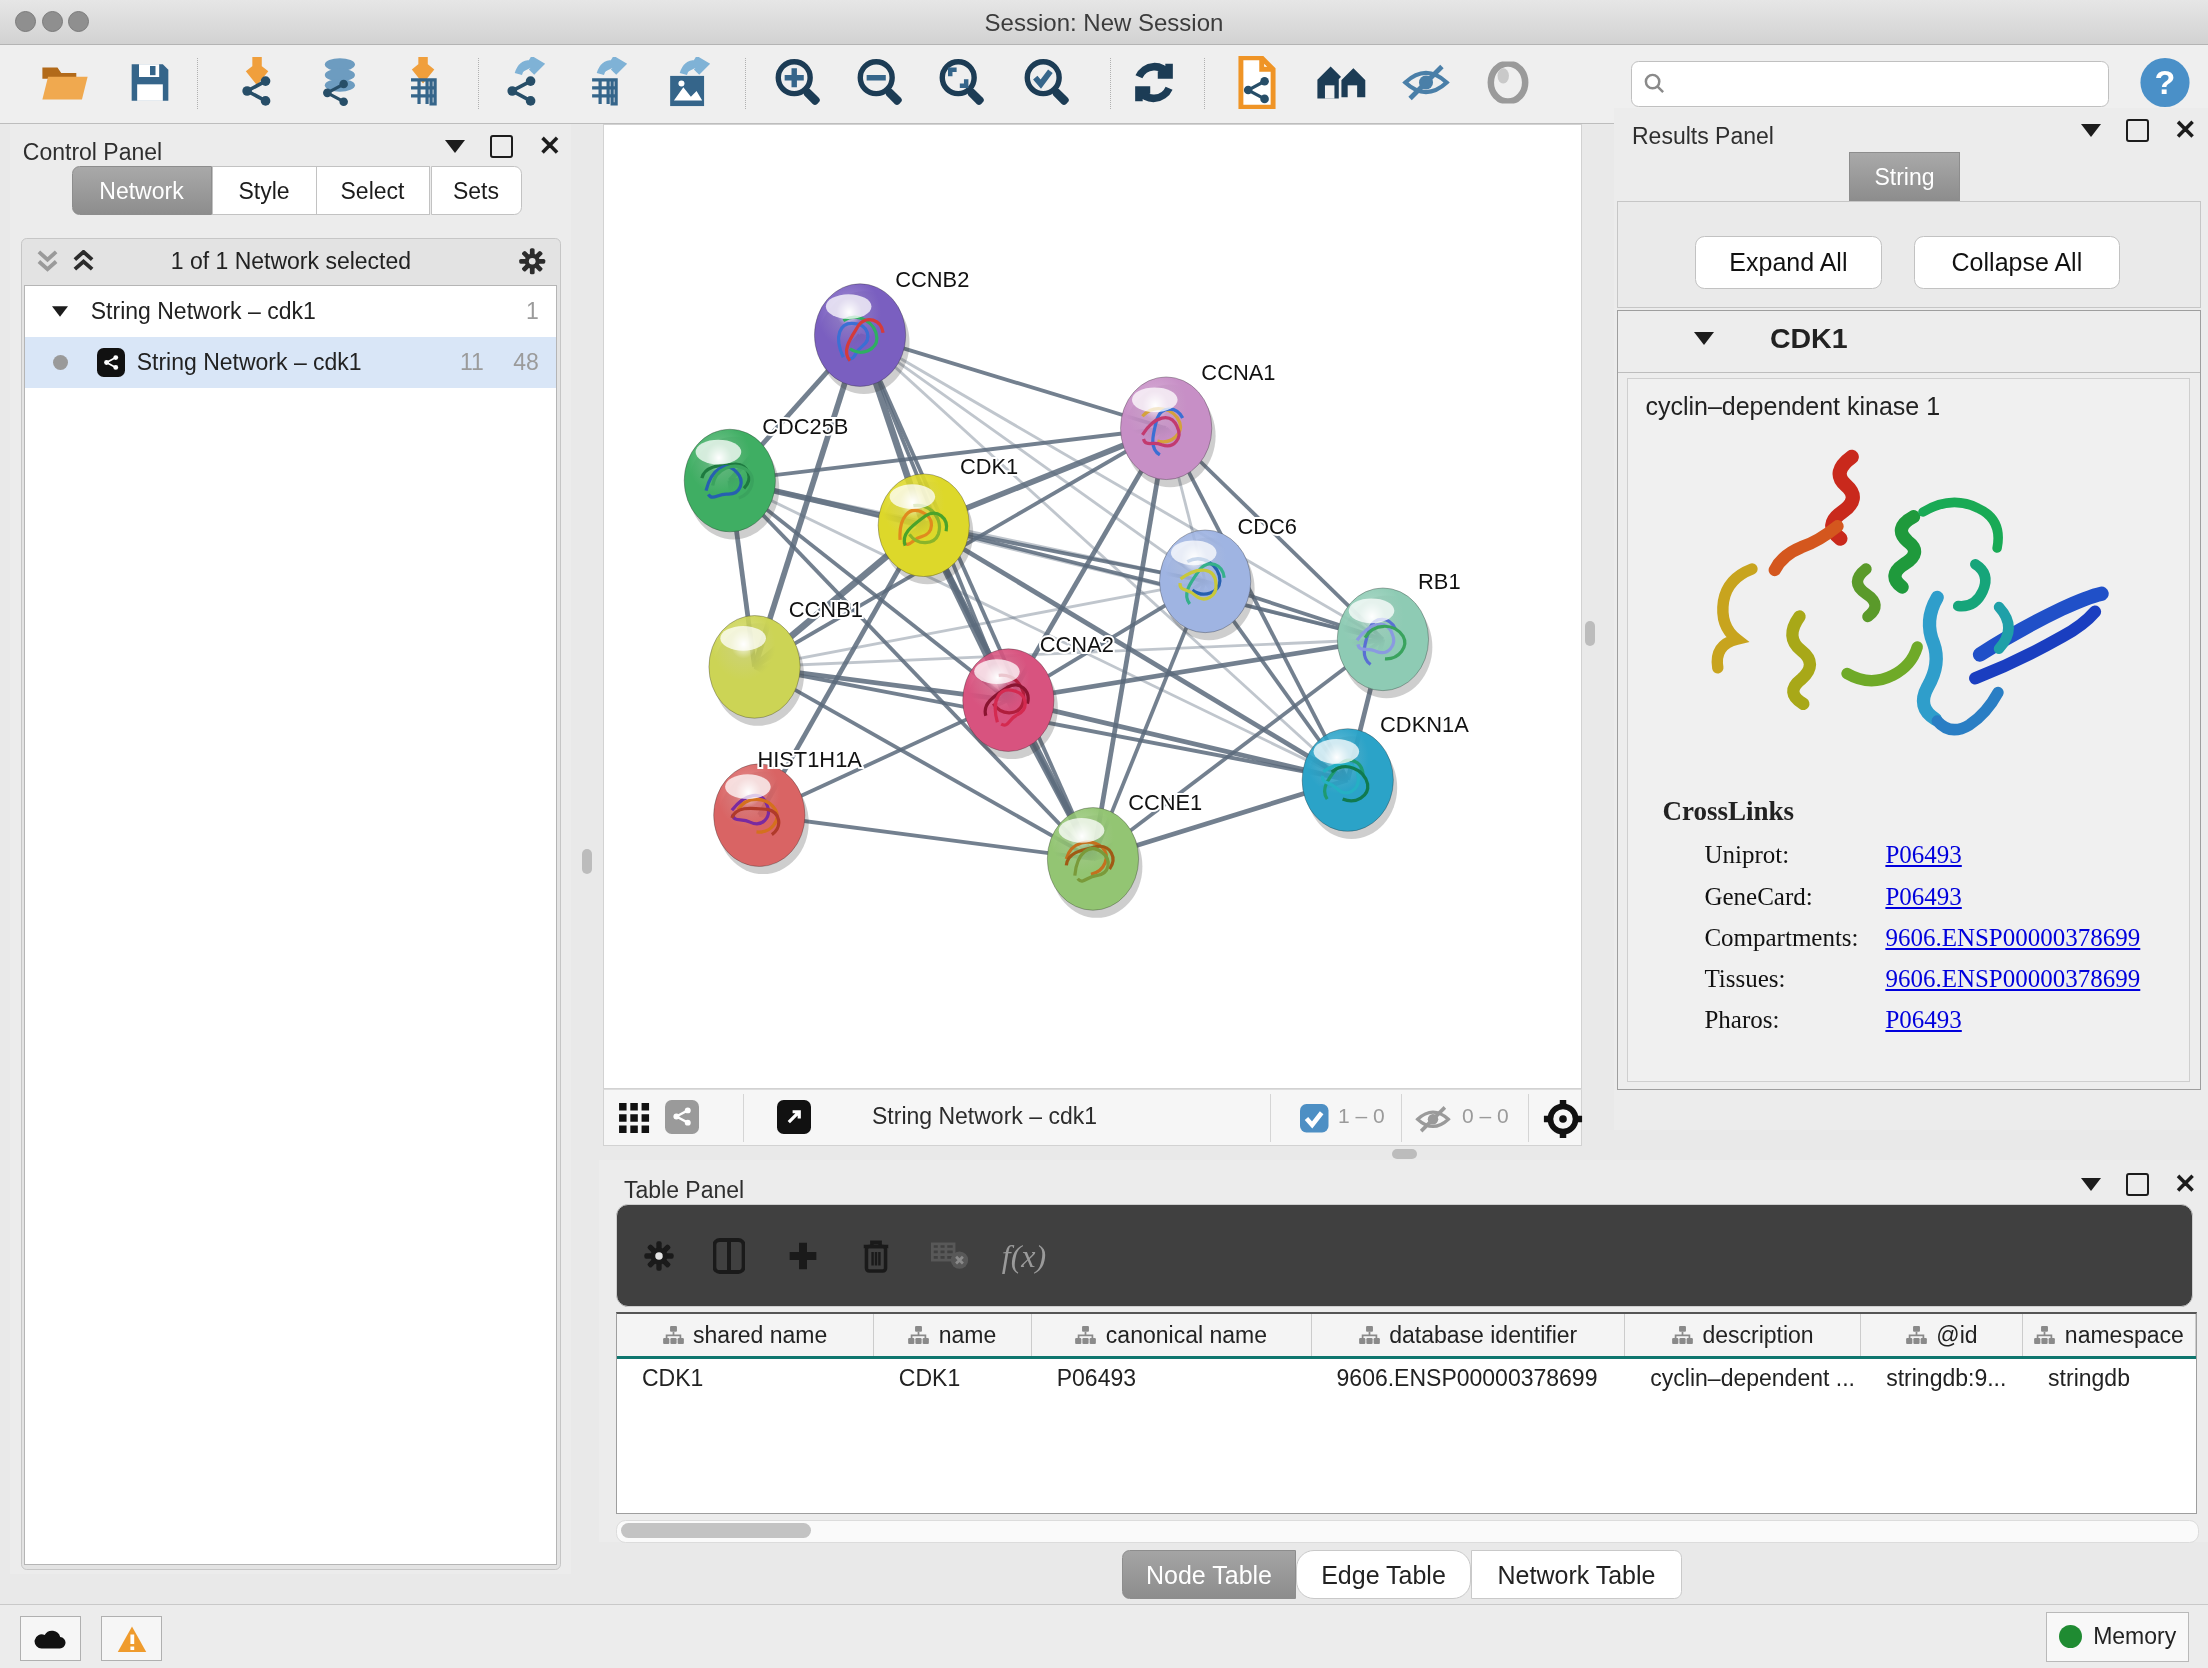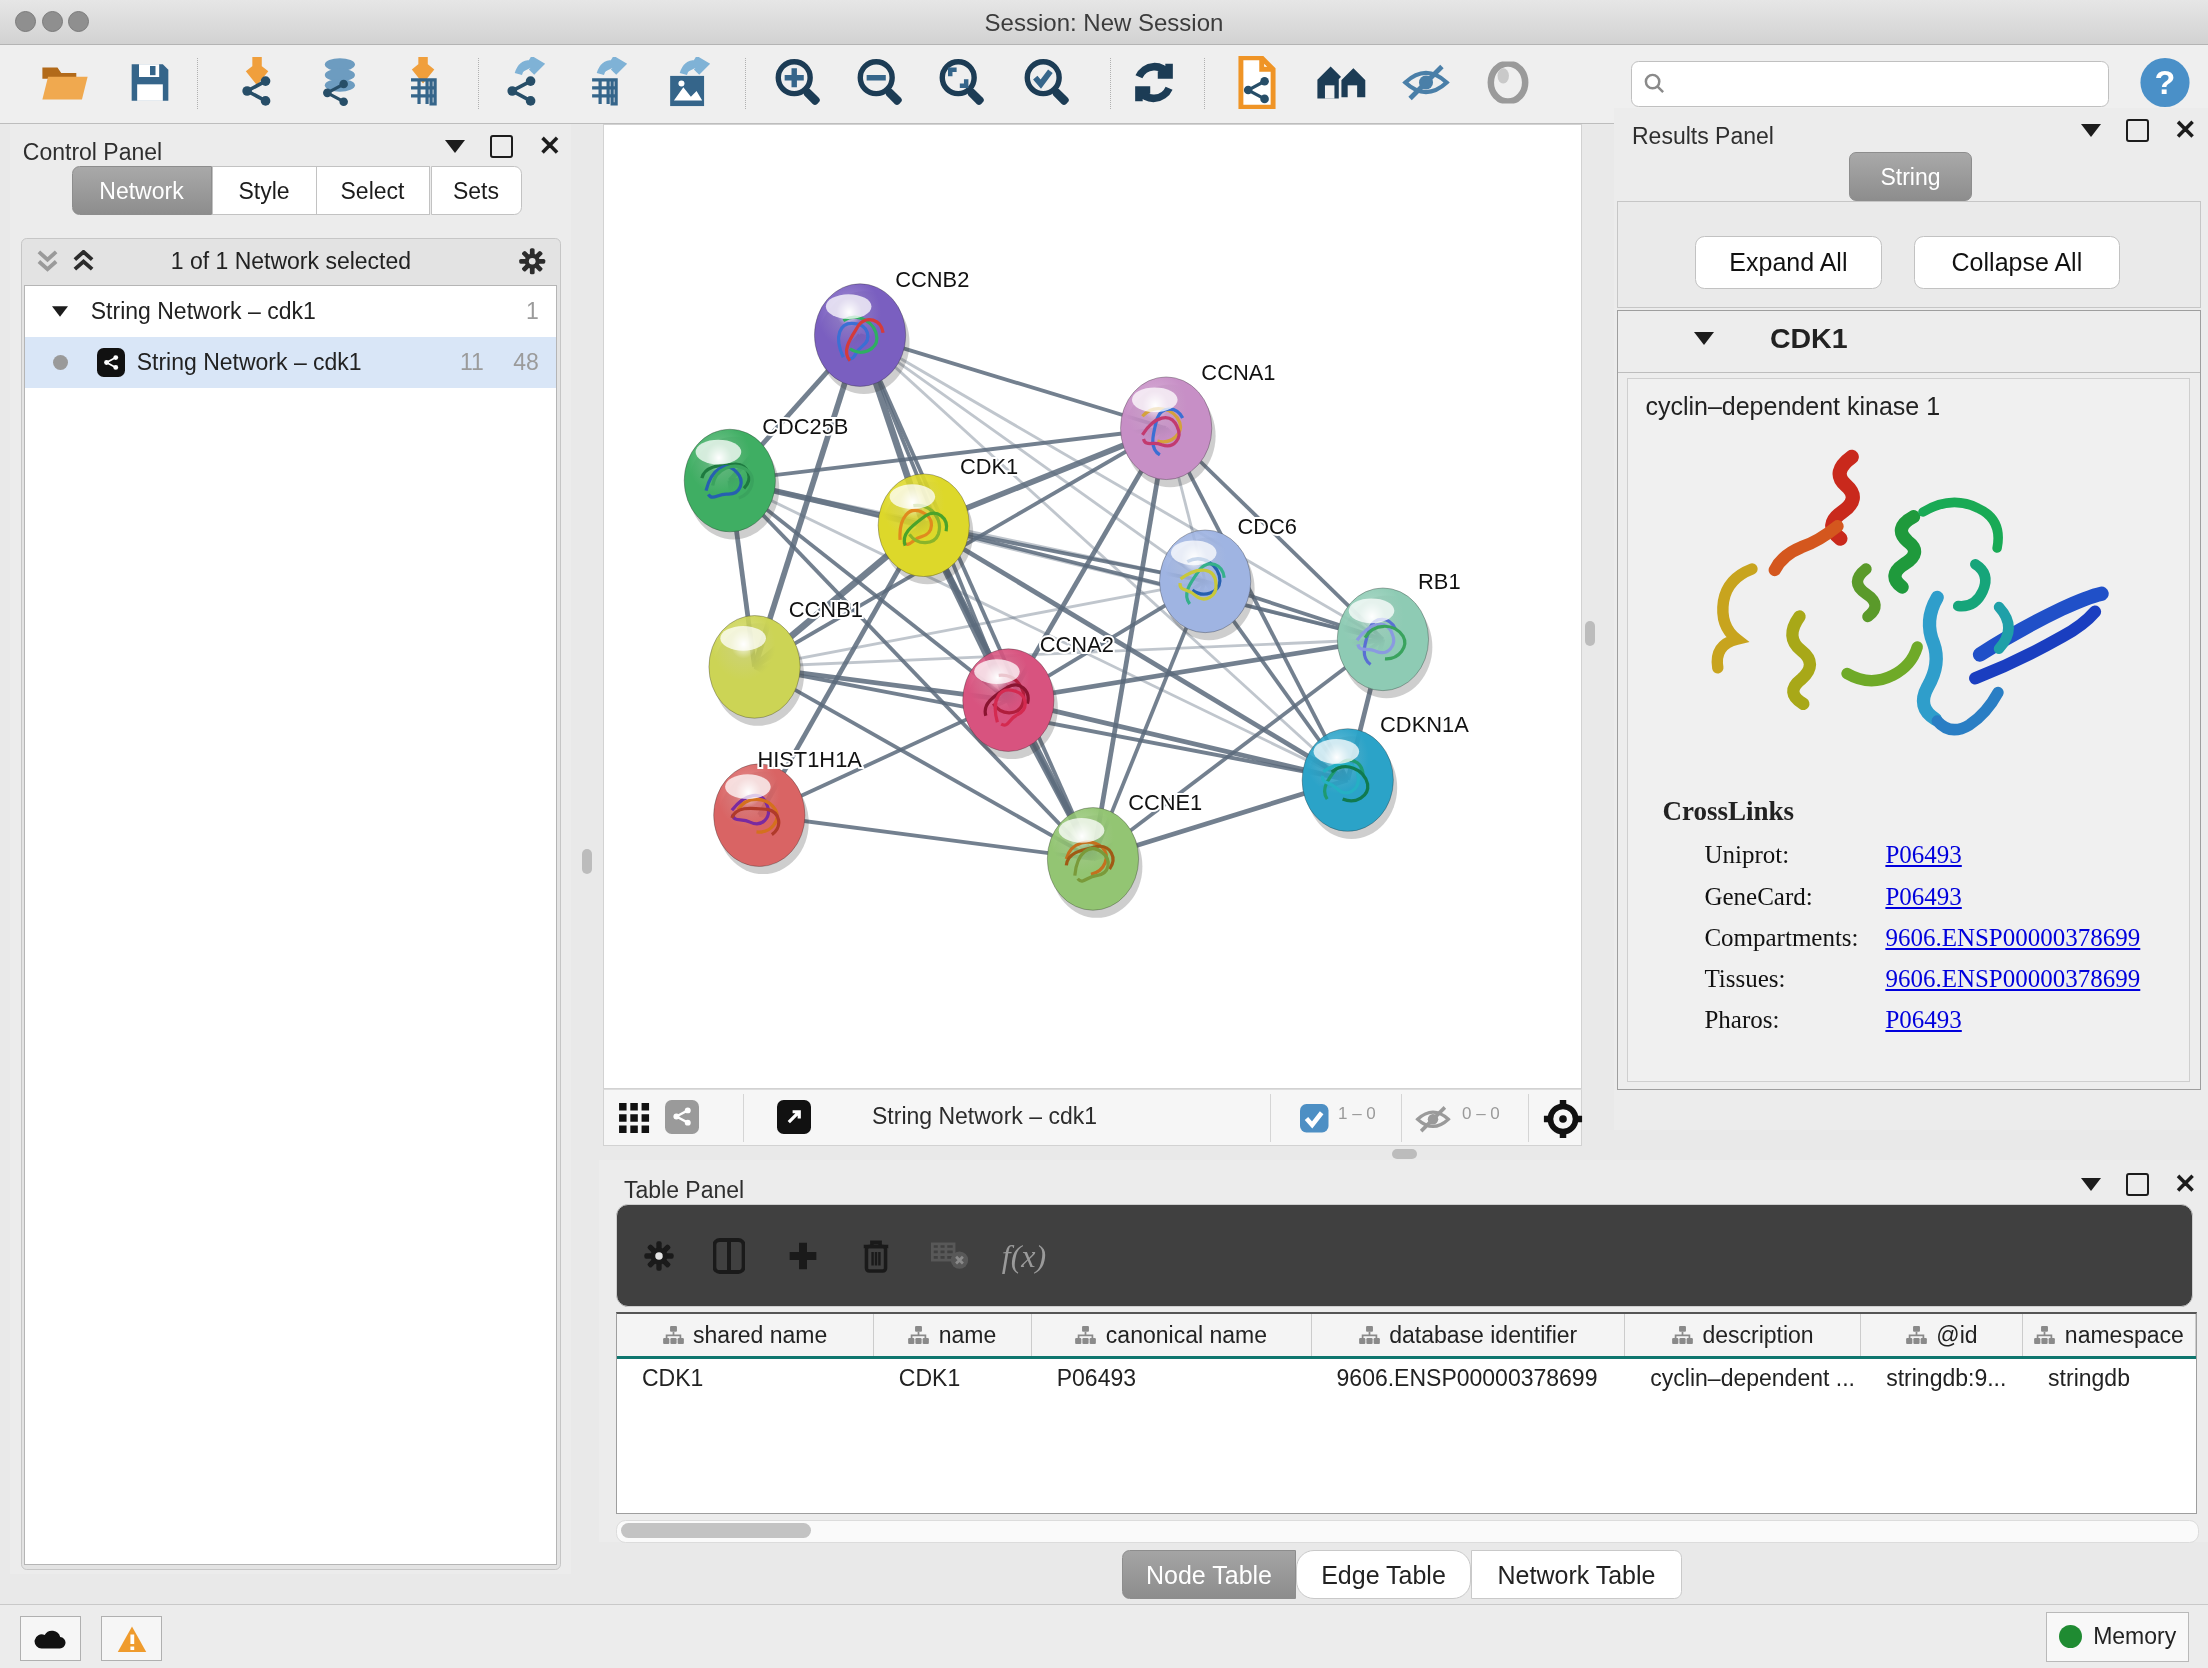--- a/index.html
+++ b/index.html
@@ -42,21 +42,21 @@
   .tree-row.selected{background:#d9e6f7;}
   .tree-num{position:absolute;color:#9b9b9b;}
   .share-chip{width:28.5px;height:28.5px;background:#111;border-radius:6.7px;
     display:flex;align-items:center;justify-content:center;}
   
   .network-view{left:603px;top:124px;width:979px;height:965px;background:#fff;
     border:1px solid #d2d2d2;box-sizing:border-box;}
   .net-footer{left:603px;top:1089px;width:979px;height:57px;background:#f6f6f6;
     border:1px solid #d2d2d2;border-top:1px solid #dcdcdc;box-sizing:border-box;}
   .nf-sep{position:absolute;top:3.8px;height:48px;border-left:1px solid #d5d5d5;}
-  .nf-txt{position:absolute;top:14.3px;font-size:17px;color:#9a9a9a;}
+  .nf-txt{position:absolute;top:14.3px;font-size:21px;color:#9a9a9a;}
   .splitter{position:absolute;background:#bcbcbc;border-radius:7.6px;}
   
   .results-panel{left:1614px;top:108px;width:594px;height:1022px;background:#ececec;}
   .rp-box{position:absolute;left:2.9px;top:93px;width:582px;height:105px;
     background:#eaeaea;border:1px solid #c6c6c6;}
   .btn{position:absolute;height:51px;background:#fff;border:1px solid #c2c2c2;
     border-radius:9.5px;font-size:25px;text-align:center;line-height:51px;color:#111;}
   .cdk-box{position:absolute;left:2.9px;top:202px;width:582px;height:778px;
     background:#ededed;border:1px solid #9e9e9e;}
   .cdk-head{position:absolute;left:0;top:0;width:100%;height:61px;border-bottom:1px solid #bdbdbd;}
@@ -605,21 +605,21 @@
       </svg>
   </div>
 
   <div class="abs results-panel">
     <div class="abs panel-title" style="left:18px;top:5.7px">Results Panel</div>
     <div class="panel-ctrl" style="right:11.4px;top:11.4px">
       <span class="tri-down"></span>
       <span class="sq"></span>
       <span class="xx">✕</span>
     </div>
-    <div class="tab active" style="left:235px;top:44px;width:123px;border-radius:7px">String</div>
+    <div class="tab active" style="left:235px;top:44px;width:111px;border-radius:0">String</div>
     <div class="rp-box">
       <div class="btn" style="left:77px;top:34px;width:185px">Expand All</div>
       <div class="btn" style="left:296px;top:34px;width:204px">Collapse All</div>
     </div>
     <div class="cdk-box">
       <div class="cdk-head">
         <span class="tri-down" style="position:absolute;left:76px;top:21px"></span>
         <span style="position:absolute;left:152px;top:11.4px;font-size:28.5px;font-weight:bold">CDK1</span>
       </div>
       <div class="cdk-body">

